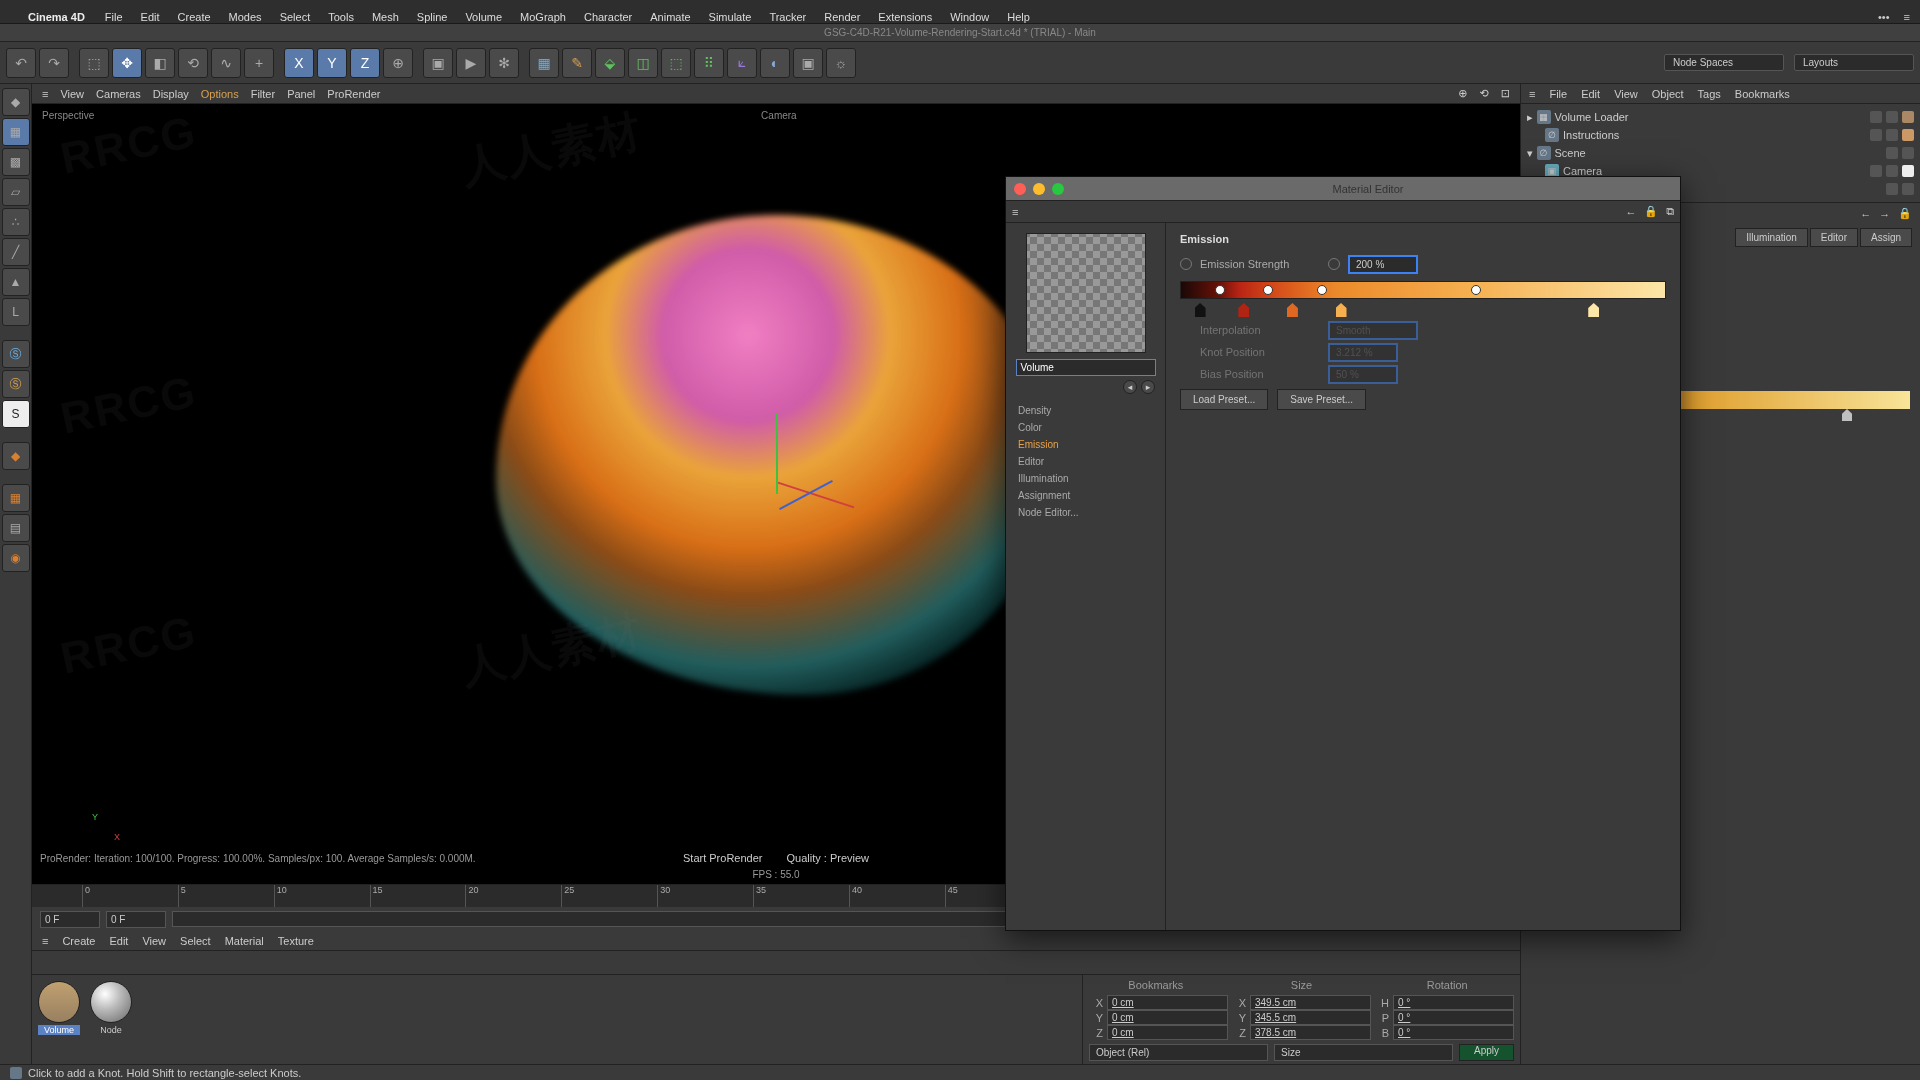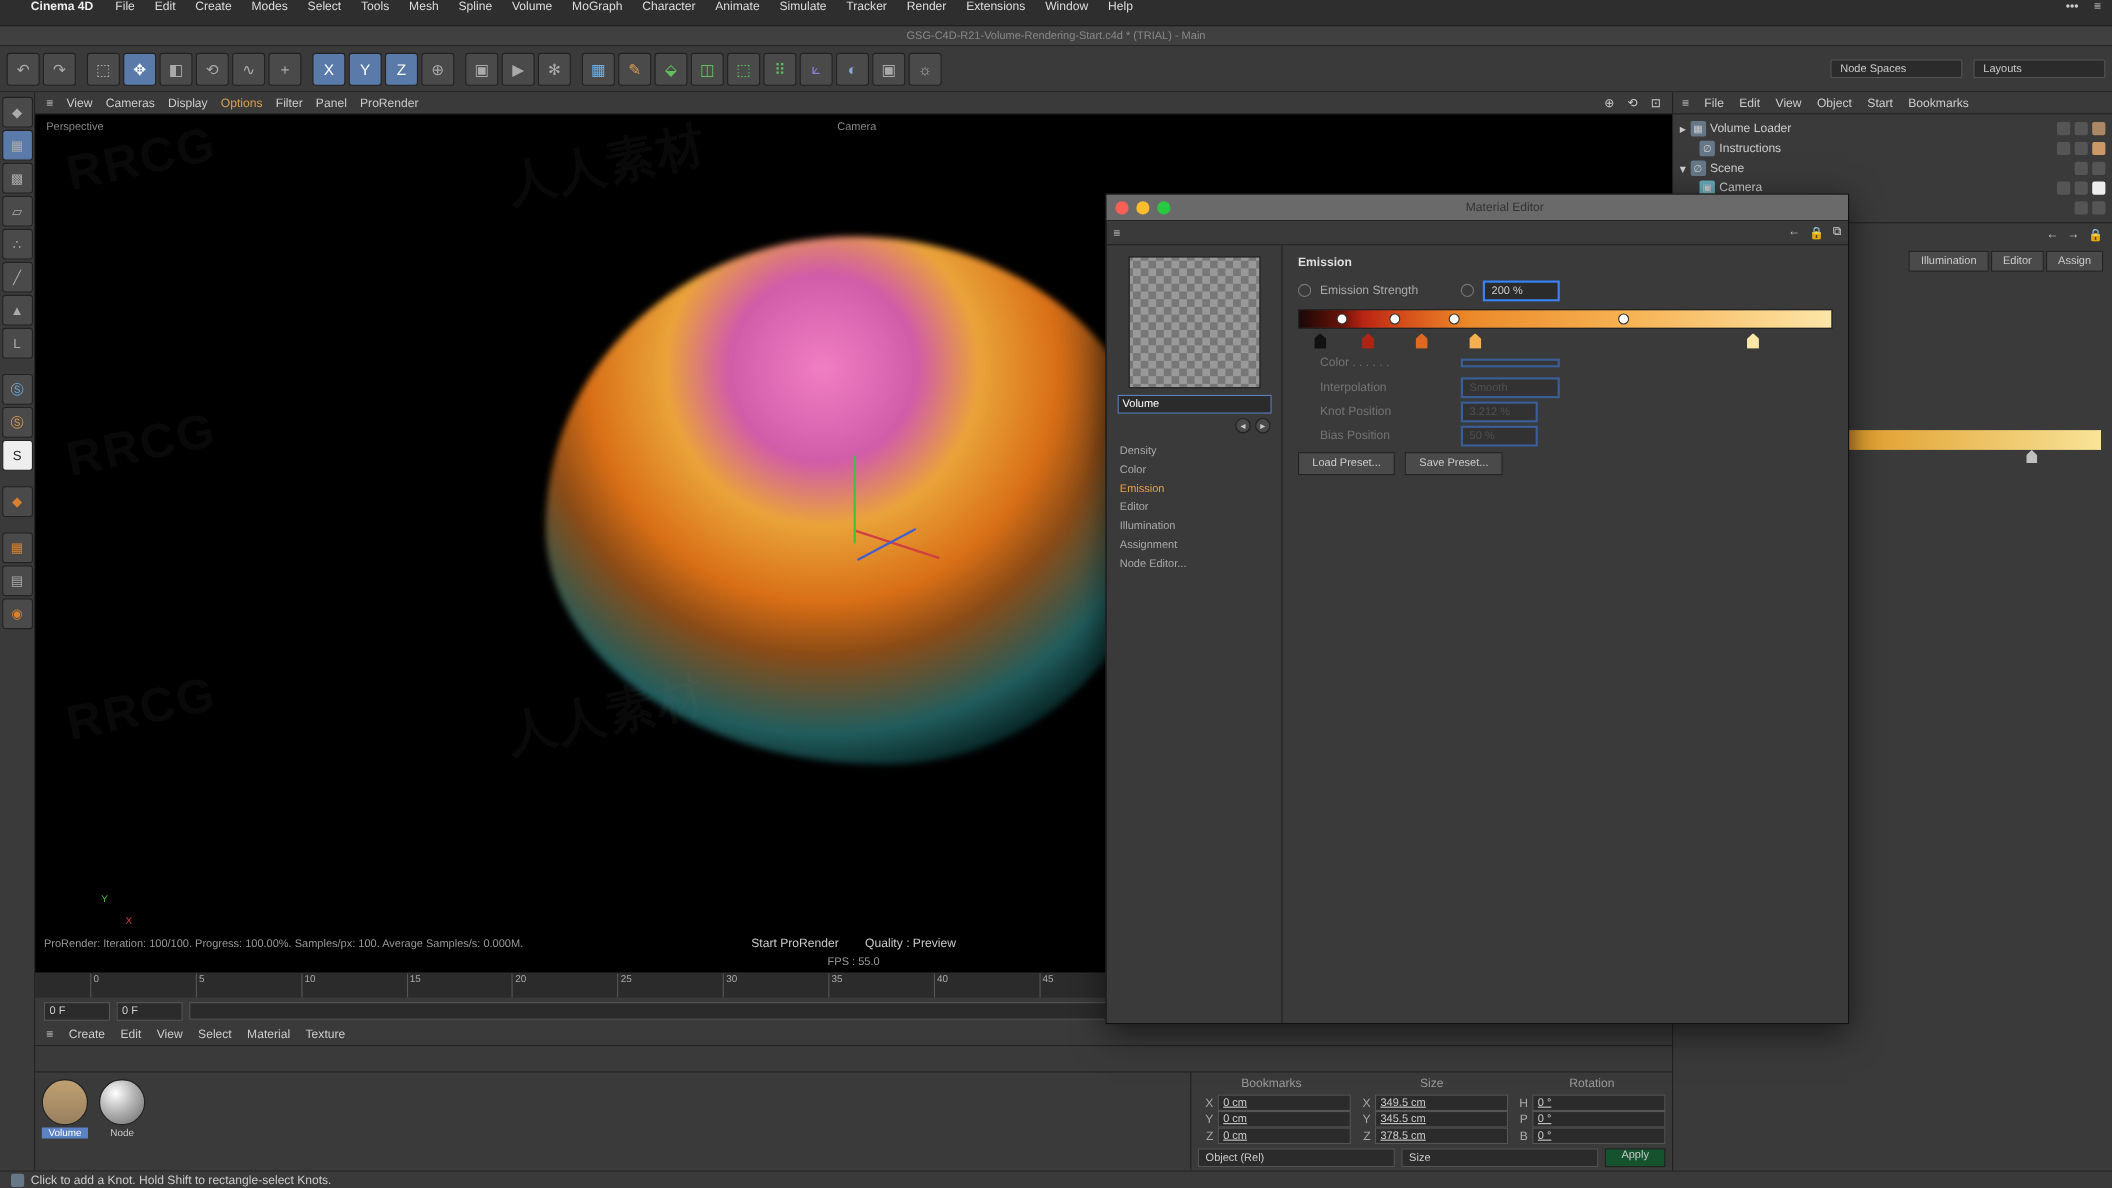--- a/index.html
+++ b/index.html
@@ -1,19 +1,19 @@
 <!DOCTYPE html>
 <html><head>
 <meta charset="utf-8">
 <style>
 * { margin: 0; padding: 0; box-sizing: border-box; font-family: "Helvetica Neue", Arial, sans-serif; font-size: 11px; color: #ccc; }
 body { background: #3a3a3a; width: 1920px; height: 1080px; overflow: hidden; user-select: none; }
 
 
-.menubar { height: 24px; background: #2e2e2e; display: flex; align-items: flex-start; padding: 0 10px; border-bottom: 1px solid #1a1a1a; }
+.menubar { height: 24px; background: #2e2e2e; display: flex; align-items: flex-end; padding: 0 10px; border-bottom: 1px solid #1a1a1a; }
 .menubar .apple { font-size: 14px; margin-right: 18px; color:#ddd;}
 .menubar .appname { font-weight: bold; margin-right: 20px; color:#eee;}
 .menubar .menu-item { margin-right: 18px; cursor: default; color:#ddd;}
 .menubar .right { margin-left: auto; display: flex; gap: 14px; font-size:12px;}
 
 
 .titlebar { height: 18px; background: #404040; text-align:center; line-height:18px; font-size:10px; color:#888; border-bottom:1px solid #222;}
 
 
 .maintoolbar { height: 42px; background: #3a3a3a; display:flex; align-items:center; padding:0 6px; gap:4px; border-bottom:1px solid #222;}
@@ -356,21 +356,21 @@
     </div>
   </div>
 
   <div class="right-col">
     <div class="panel-menu">
       <span>≡</span>
       <span>File</span>
       <span>Edit</span>
       <span>View</span>
       <span>Object</span>
-      <span>Start</span>
+      <span>Tags</span>
       <span>Bookmarks</span>
     </div>
     <div class="obj-tree">
       <div class="obj-row">
         <span>▸</span>
         <span class="obj-icon">▦</span>
         <span class="obj-name">Volume Loader</span>
         <span class="obj-toggle"></span>
         <span class="obj-toggle"></span>
         <span class="obj-toggle" style="background:#a86"></span>
@@ -483,25 +483,20 @@
         <div class="me-grad-row2" id="gradrow2">
             <div class="me-grad-bottomknot" style="left: 3%; background: rgb(17, 17, 17);"></div>
             <div class="me-grad-bottomknot" style="left: 12%; background: rgb(176, 36, 20);"></div>
             <div class="me-grad-bottomknot" style="left: 22%; background: rgb(224, 104, 32);"></div>
             <div class="me-grad-bottomknot" style="left: 32%; background: rgb(246, 176, 80);"></div>
             <div class="me-grad-bottomknot" style="left: 84%; background: rgb(252, 230, 168);"></div>
           </div>
       </div>
       <div class="me-param" style="opacity:.5">
         <span style="width:12px"></span>
-        <span class="me-param-label">Color . . . . . .</span>
-        <div class="me-field dim" style="width:90px;background:#333"></div>
-      </div>
-      <div class="me-param" style="opacity:.5">
-        <span style="width:12px"></span>
         <span class="me-param-label">Interpolation</span>
         <div class="me-field dim" style="width:90px">Smooth</div>
       </div>
       <div class="me-param" style="opacity:.5">
         <span style="width:12px"></span>
         <span class="me-param-label">Knot Position</span>
         <div class="me-field dim">3.212 %</div>
       </div>
       <div class="me-param" style="opacity:.5">
         <span style="width:12px"></span>

